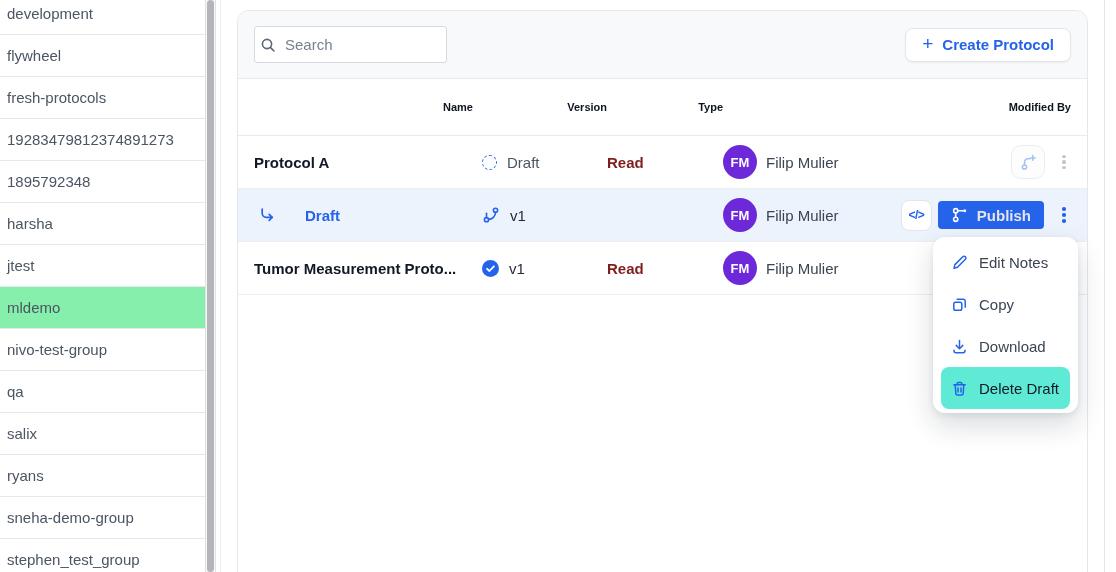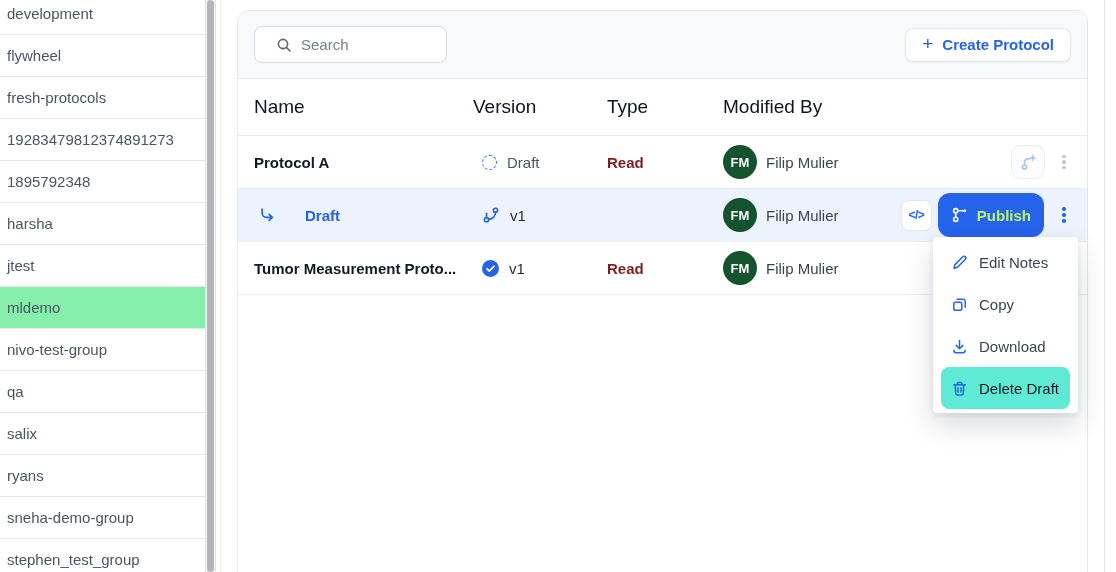--- a/index.html
+++ b/index.html
@@ -24,62 +24,62 @@
   .right-scrollbar { position:absolute; left:1104px; top:0; width:12px; height:572px;
     background:#fff; border-left:1px solid #e3e3e3; }
 
   
   .card { position:absolute; left:237px; top:10px; width:851px; height:575px;
     background:#fff; border:1px solid #e5e7eb; border-radius:12px; }
   .card-header { height:68px; background:#f8f9fa; border-bottom:1px solid #e9eaec;
     border-radius:12px 12px 0 0; display:flex; align-items:center; justify-content:space-between; padding:0 16px; }
 
   .search-box { width:193px; height:37px; background:#fff; border:1px solid #d6dae0;
-    border-radius:8px; display:flex; align-items:center; padding:0 21px; gap:9px; }
+    border-radius:3px; display:flex; align-items:center; padding:0 5px; gap:9px; }
   .search-box input { border:none; outline:none; flex:1; min-width:0; font-size:15px;
     color:#111827; background:transparent; font-family:inherit; }
   .search-box input::placeholder { color:#77808f; }
 
   .create-btn { height:34px; display:flex; align-items:center; gap:9px; padding:0 16px;
     background:#fff; border:1px solid #e3e6ea; border-radius:8px; color:#2563eb;
     font-size:15px; font-weight:600; box-shadow:0 1px 2px rgba(16,24,40,.06); cursor:pointer; font-family:inherit; }
   .create-btn .plus { font-size:19px; font-weight:400; line-height:1; margin-top:-2px; }
 
   
   .trow { display:grid; grid-template-columns:219px 134px 116px 1fr auto; align-items:center; padding:0 16px; }
-  .thead { height:57px; border-bottom:1px solid #e9eaec; font-weight:400; font-size:19px; color:#0e1420; }
+  .thead { height:57px; border-bottom:1px solid #e9eaec; font-weight:700; font-size:11px; color:#0e1420;text-align:right; }
   .row { height:53px; border-bottom:1px solid #eceef1; font-size:15px; }
   .row.highlight { background:#edf3fc; }
   .cell-name { font-weight:700; color:#121826; overflow:hidden; white-space:nowrap; }
   .subrow-name { display:flex; align-items:center; gap:30px; padding-left:5px; }
   .draft-link { color:#2563eb; font-weight:700; cursor:pointer; }
   .cell-version { display:flex; align-items:center; gap:10px; padding-left:9px; color:#1f2937; }
   .ver-muted { color:#4b5563; }
   .cell-type { color:#7f1d1d;font-weight:bold; }
   .cell-mod { display:flex; align-items:center; gap:9px; color:#3b4452; }
-  .avatar { width:34px; height:34px; border-radius:50%; background:#14532d; color:#fff;
+  .avatar { width:34px; height:34px; border-radius:50%; background:#6d28d9; color:#fff;
     display:flex; align-items:center; justify-content:center; font-size:13px; font-weight:700; letter-spacing:.2px; }
   .cell-actions { display:flex; align-items:center; gap:12px; justify-self:end; }
 
   .icon-btn { width:34px; height:34px; border-radius:10px; background:#fdfdfe; border:1px solid #e9edf2;
     display:flex; align-items:center; justify-content:center; cursor:pointer; }
   .code-btn { width:31px; height:31px; border-radius:8px; background:#fff; border:1px solid #e2e6eb;
     color:#2563eb; font-weight:700; font-size:12px; letter-spacing:-.5px;
     display:flex; align-items:center; justify-content:center; cursor:pointer; font-family:inherit; }
-  .publish-btn { height:44px; padding:0 13px; border-radius:12px; background:#2563eb; border:none;
-    color:#bef264; font-size:15px; font-weight:600; display:flex; align-items:center; gap:8px; cursor:pointer; font-family:inherit; }
+  .publish-btn { height:28px; padding:0 13px; border-radius:4px; background:#2563eb; border:none;
+    color:#e5e5e5; font-size:15px; font-weight:600; display:flex; align-items:center; gap:8px; cursor:pointer; font-family:inherit; }
   .dots { display:flex; flex-direction:column; gap:2.5px; align-items:center; width:14px; cursor:pointer; }
   .dots i { width:3.2px; height:3.2px; border-radius:50%; display:block; }
   .dots.gray i { background:#c4c9d1; }
   .dots.blue i { background:#2563eb; width:3.6px; height:3.6px; }
 
   .dashed-circle { width:15px; height:15px; border:1.6px dashed #2f6bea; border-radius:50%; display:inline-block; }
 
   
-  .menu { position:absolute; left:933px; top:237px; width:145px; background:#fff; border-radius:4px;
+  .menu { position:absolute; left:933px; top:237px; width:145px; background:#fff; border-radius:12px;
     box-shadow:0 12px 28px rgba(15,23,42,.16), 0 2px 6px rgba(15,23,42,.08); padding:4px 8px; z-index:10; }
   .menu-item { height:42px; display:flex; align-items:center; gap:11px; padding:0 10px;
     border-radius:8px; font-size:15px; color:#3b4452; cursor:pointer; white-space:nowrap; }
   .menu-item.highlight { background:#5eead4; color:#111826; font-weight:400; }
 
   svg { display:block; }
 </style>
 </head>
 <body>
 

